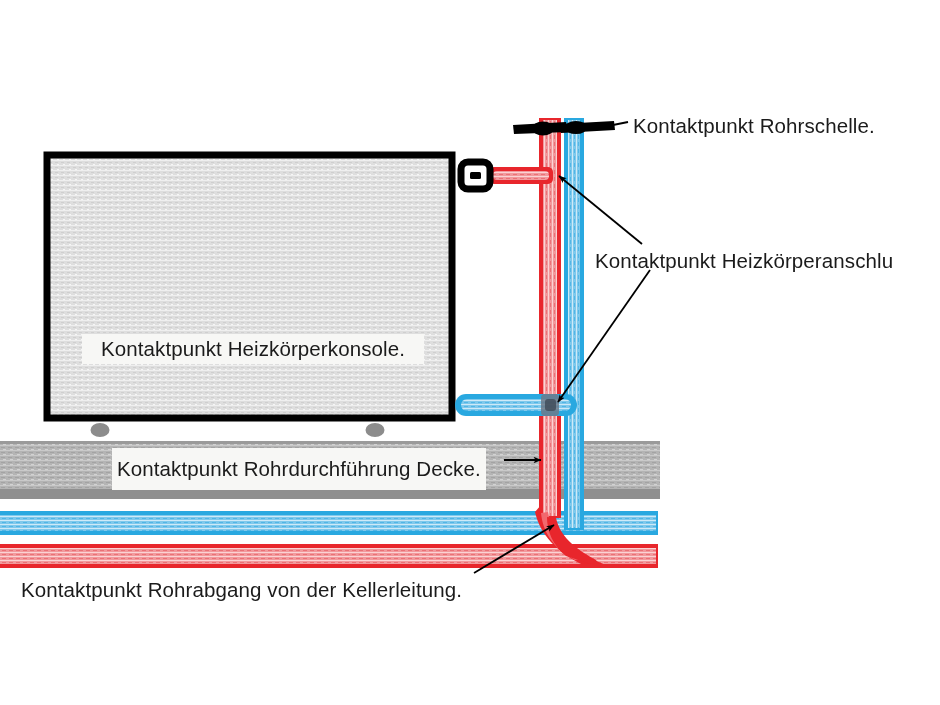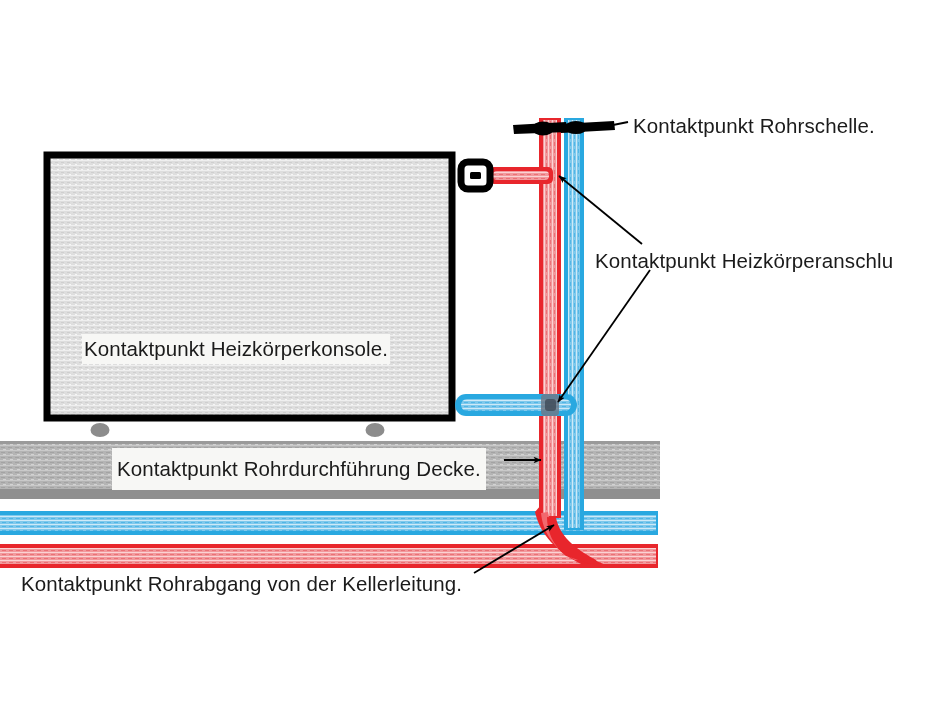--- a/index.html
+++ b/index.html
@@ -15,23 +15,23 @@
     position:absolute;
     background:#f7f7f5;
     color:#1b1b1b;
     font-size:20.5px;
     line-height:1.15;
     white-space:nowrap;
     letter-spacing:0.1px;
   }
   #lbl-rohrschelle{left:630px;top:112px;padding:2px 3px;background:transparent;}
   #lbl-anschluss{left:592px;top:247px;padding:2px 3px;background:transparent;}
-  #lbl-konsole{left:82px;top:334px;padding:3px 2px;}
+  #lbl-konsole{left:82px;top:334px;padding:3px 19px;}
   #lbl-decke{left:112px;top:448px;padding:9px 5px;}
-  #lbl-keller{left:17px;top:568px;padding:4px 4px;background:#fff;}
+  #lbl-keller{left:17px;top:568px;padding:10px 4px;background:#fff;}
 </style>
 </head>
 <body>
 
 <div id="stage">
 
   <svg id="svgroot" viewBox="0 0 940 705">
     <defs>
 
       <pattern id="brush-light" width="6" height="5" patternUnits="userSpaceOnUse">

